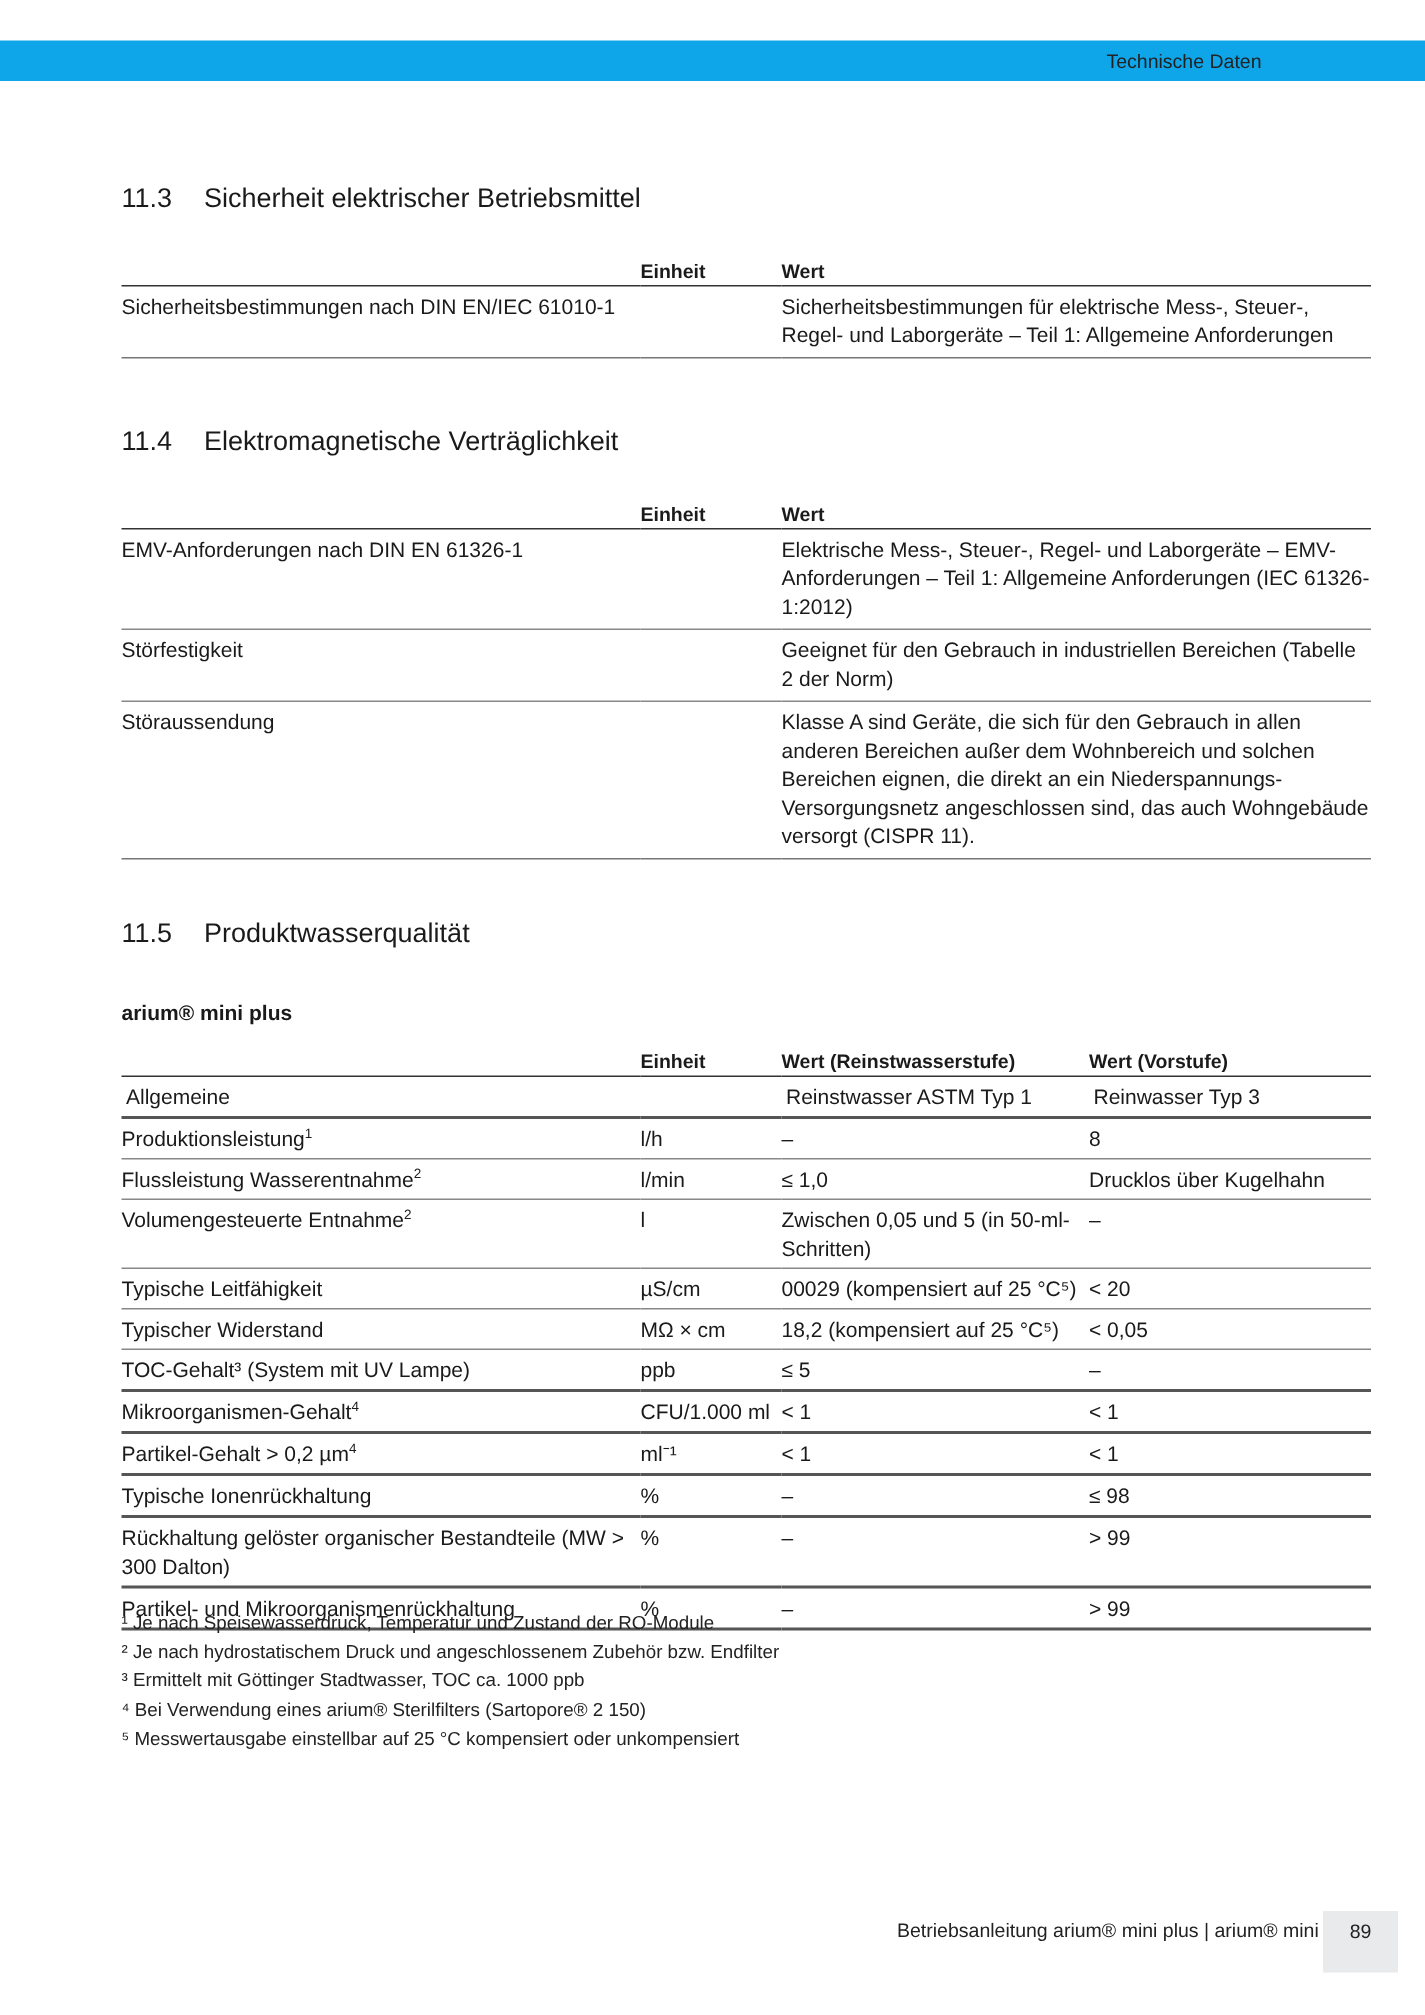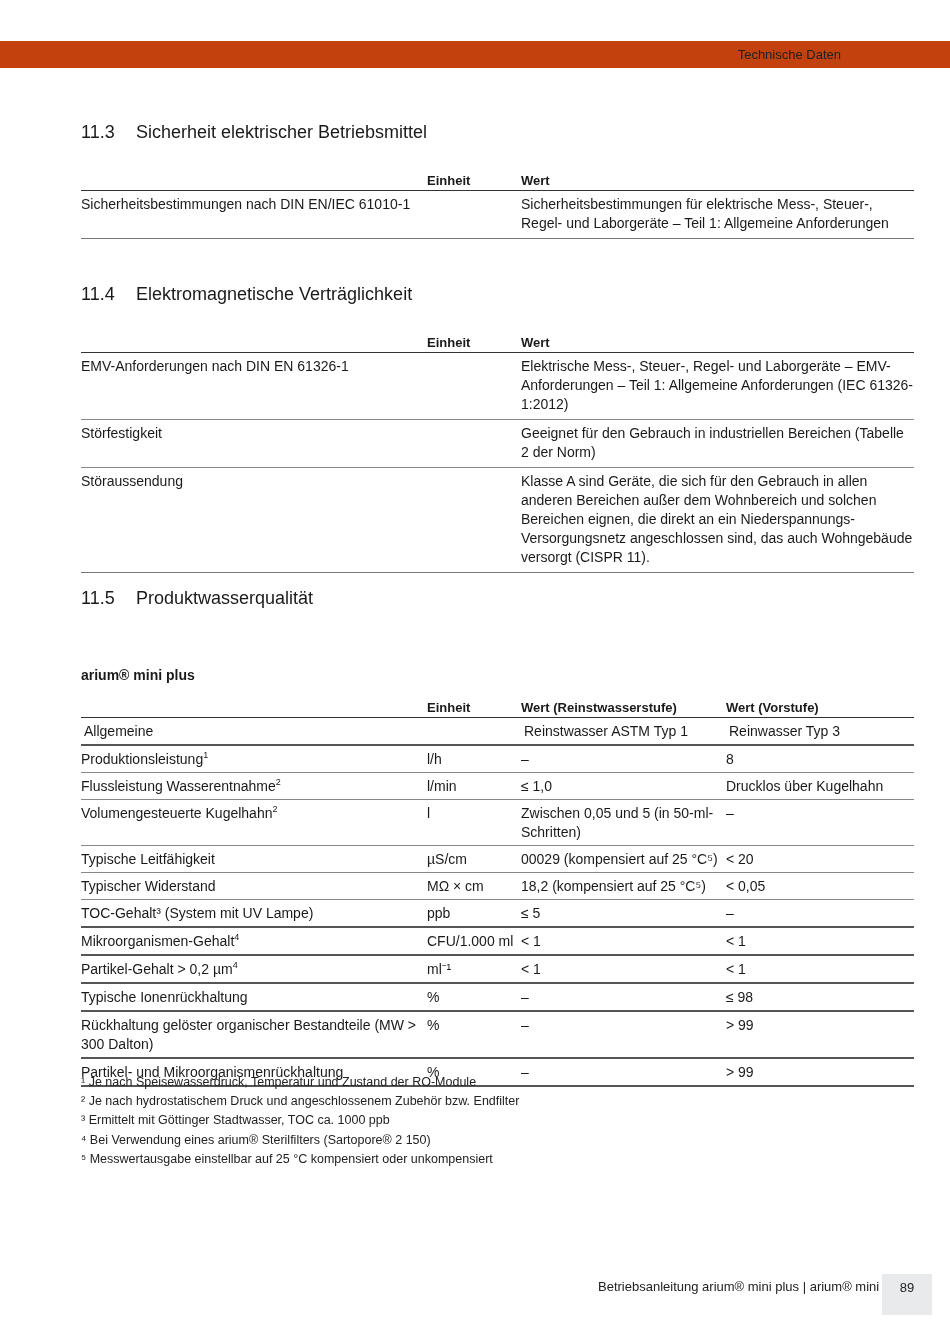--- a/index.html
+++ b/index.html
@@ -1,22 +1,22 @@
 <!DOCTYPE html>
 <html><head>
 <meta charset="utf-8">
 <style>
   html, body { margin: 0; padding: 0; background: #ffffff; }
   body {
     width: 950px; height: 1343px; position: relative; overflow: hidden;
     font-family: "Liberation Sans", sans-serif; color: #1a1a1a;
   }
   .header-bar {
-    position: absolute; left: 0; top: 41px; width: 950px; height: 27px;
-    background: #c2410c;
+    position: absolute; left: 0; top: 27px; width: 950px; height: 27px;
+    background: #0ea5e9;
   }
   .header-bar .section-label {
     position: absolute; right: 109px; top: 6px; font-size: 13px; color: #222;
   }
   .section {
     position: absolute; left: 81px; width: 833px;
   }
   .section h2 {
     margin: 0; font-size: 18px; font-weight: normal; color: #1a1a1a; letter-spacing: 0;
   }
@@ -102,21 +102,21 @@
     </tr>
     <tr class="last">
       <td>Störaussendung</td>
       <td></td>
       <td>Klasse A sind Geräte, die sich für den Gebrauch in allen anderen Bereichen außer dem Wohnbereich und solchen Bereichen eignen, die direkt an ein Niederspannungs-Versorgungsnetz angeschlossen sind, das auch Wohngebäude versorgt (CISPR 11).</td>
     </tr>
   </tbody>
     </table>
 </div>
 
-<div class="section" style="top:588px;">
+<div class="section" style="top:612px;">
   <h2><span class="num">11.5</span><span>Produktwasserqualität</span></h2>
 </div>
 <div class="subhead">arium® mini plus</div>
 
 <div class="section" style="top:700px;">
   <table class="spec t3">
     <colgroup>
         <col class="c1">
         <col class="c2">
         <col class="c3">
@@ -143,21 +143,21 @@
           <td>–</td>
           <td>8</td>
         </tr>
         <tr>
           <td><span>Flussleistung Wasserentnahme</span><sup>2</sup></td>
           <td>l/min</td>
           <td>≤ 1,0</td>
           <td>Drucklos über Kugelhahn</td>
         </tr>
         <tr>
-          <td><span>Volumengesteuerte Kugelhahn</span><sup>2</sup></td>
+          <td><span>Volumengesteuerte Entnahme</span><sup>2</sup></td>
           <td>l</td>
           <td>Zwischen 0,05 und 5 (in 50-ml-Schritten)</td>
           <td>–</td>
         </tr>
         <tr>
           <td><span>Typische Leitfähigkeit</span></td>
           <td>µS/cm</td>
           <td>00029 (kompensiert auf 25 °C⁵)</td>
           <td>&lt; 20</td>
         </tr>

